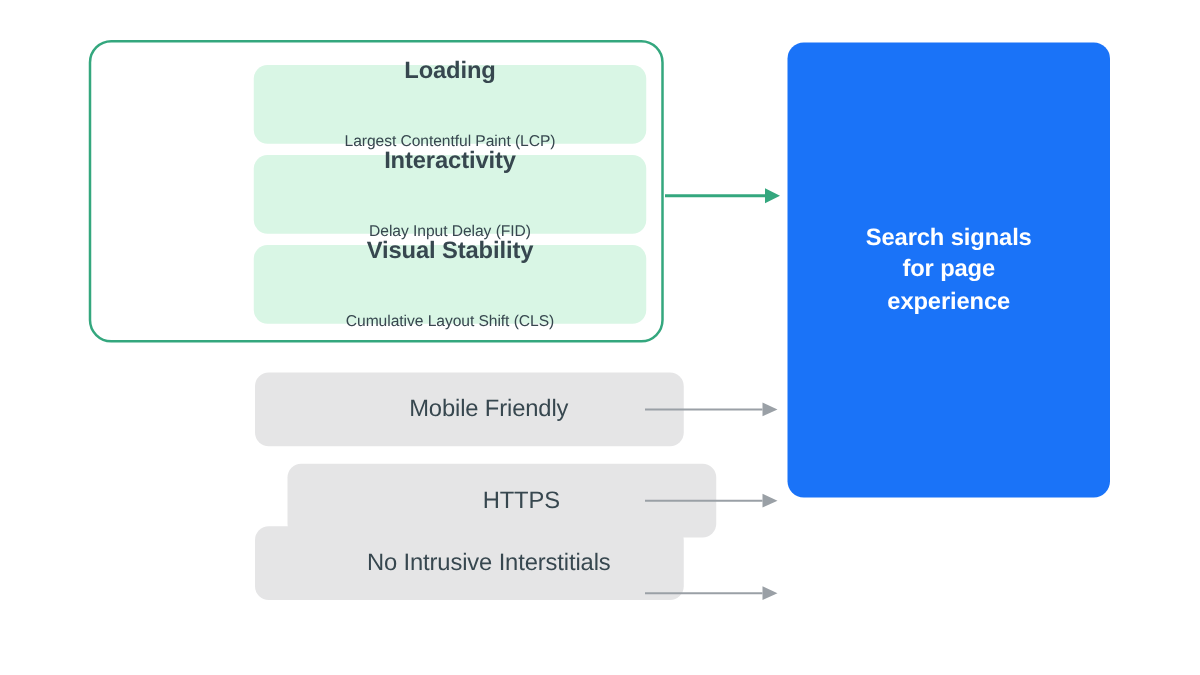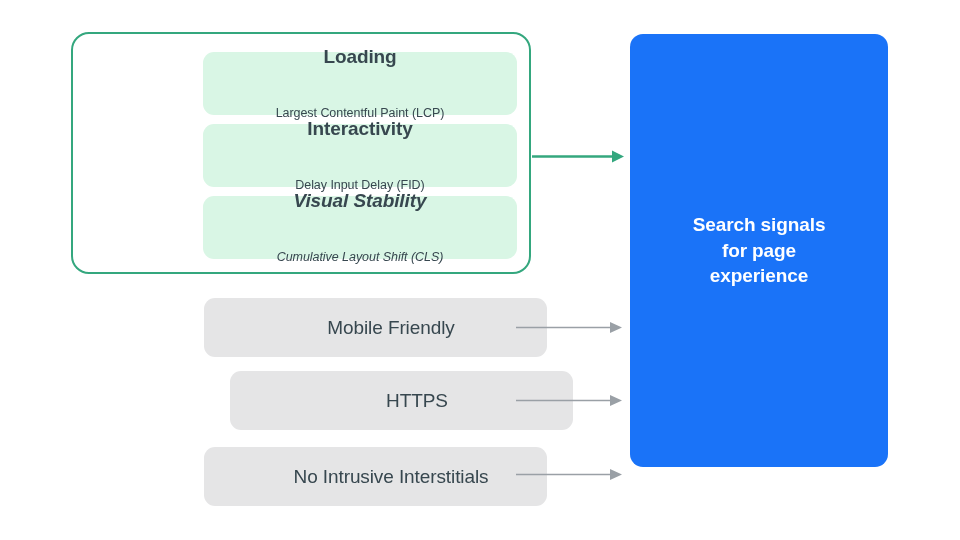--- a/index.html
+++ b/index.html
@@ -61,21 +61,21 @@
     background: #D9F6E5;
     border-radius: 11px;
     margin-bottom: 9px;
     display: flex;
     flex-direction: column;
     align-items: center;
     justify-content: center;
     box-sizing: border-box;
     gap: 24px;
   }
-  .metric-card:last-child { margin-bottom: 0; font-style: italic; }
+  .metric-card:last-child { margin-bottom: 0; }
 
   .metric-title {
     color: #37474F;
     font-size: 19px;
     font-weight: bold;
     line-height: 1.15;
     letter-spacing: -0.1px;
   }
   .metric-sub {
     color: #37474F;
@@ -100,29 +100,29 @@
     padding-left: 31px;
   }
   .gray-box-label {
     color: #37474F;
     font-size: 19px;
     font-weight: normal;
     letter-spacing: -0.1px;
   }
   #gray-box-0 { top: 298px; }
   #gray-box-1 { top: 371px; margin-left: 26px; }
-  #gray-box-2 { top: 447px; }
+  #gray-box-2 { top: 421px; }
 
   
   .blue-box {
     position: absolute;
     left: 630px;
     top: 34px;
     width: 258px;
-    height: 433px;
+    height: 364px;
     background: #1A73F8;
     border-radius: 13px;
     display: flex;
     align-items: center;
     justify-content: center;
   }
   .blue-box-label {
     color: #ffffff;
     font-size: 19px;
     font-weight: bold;

